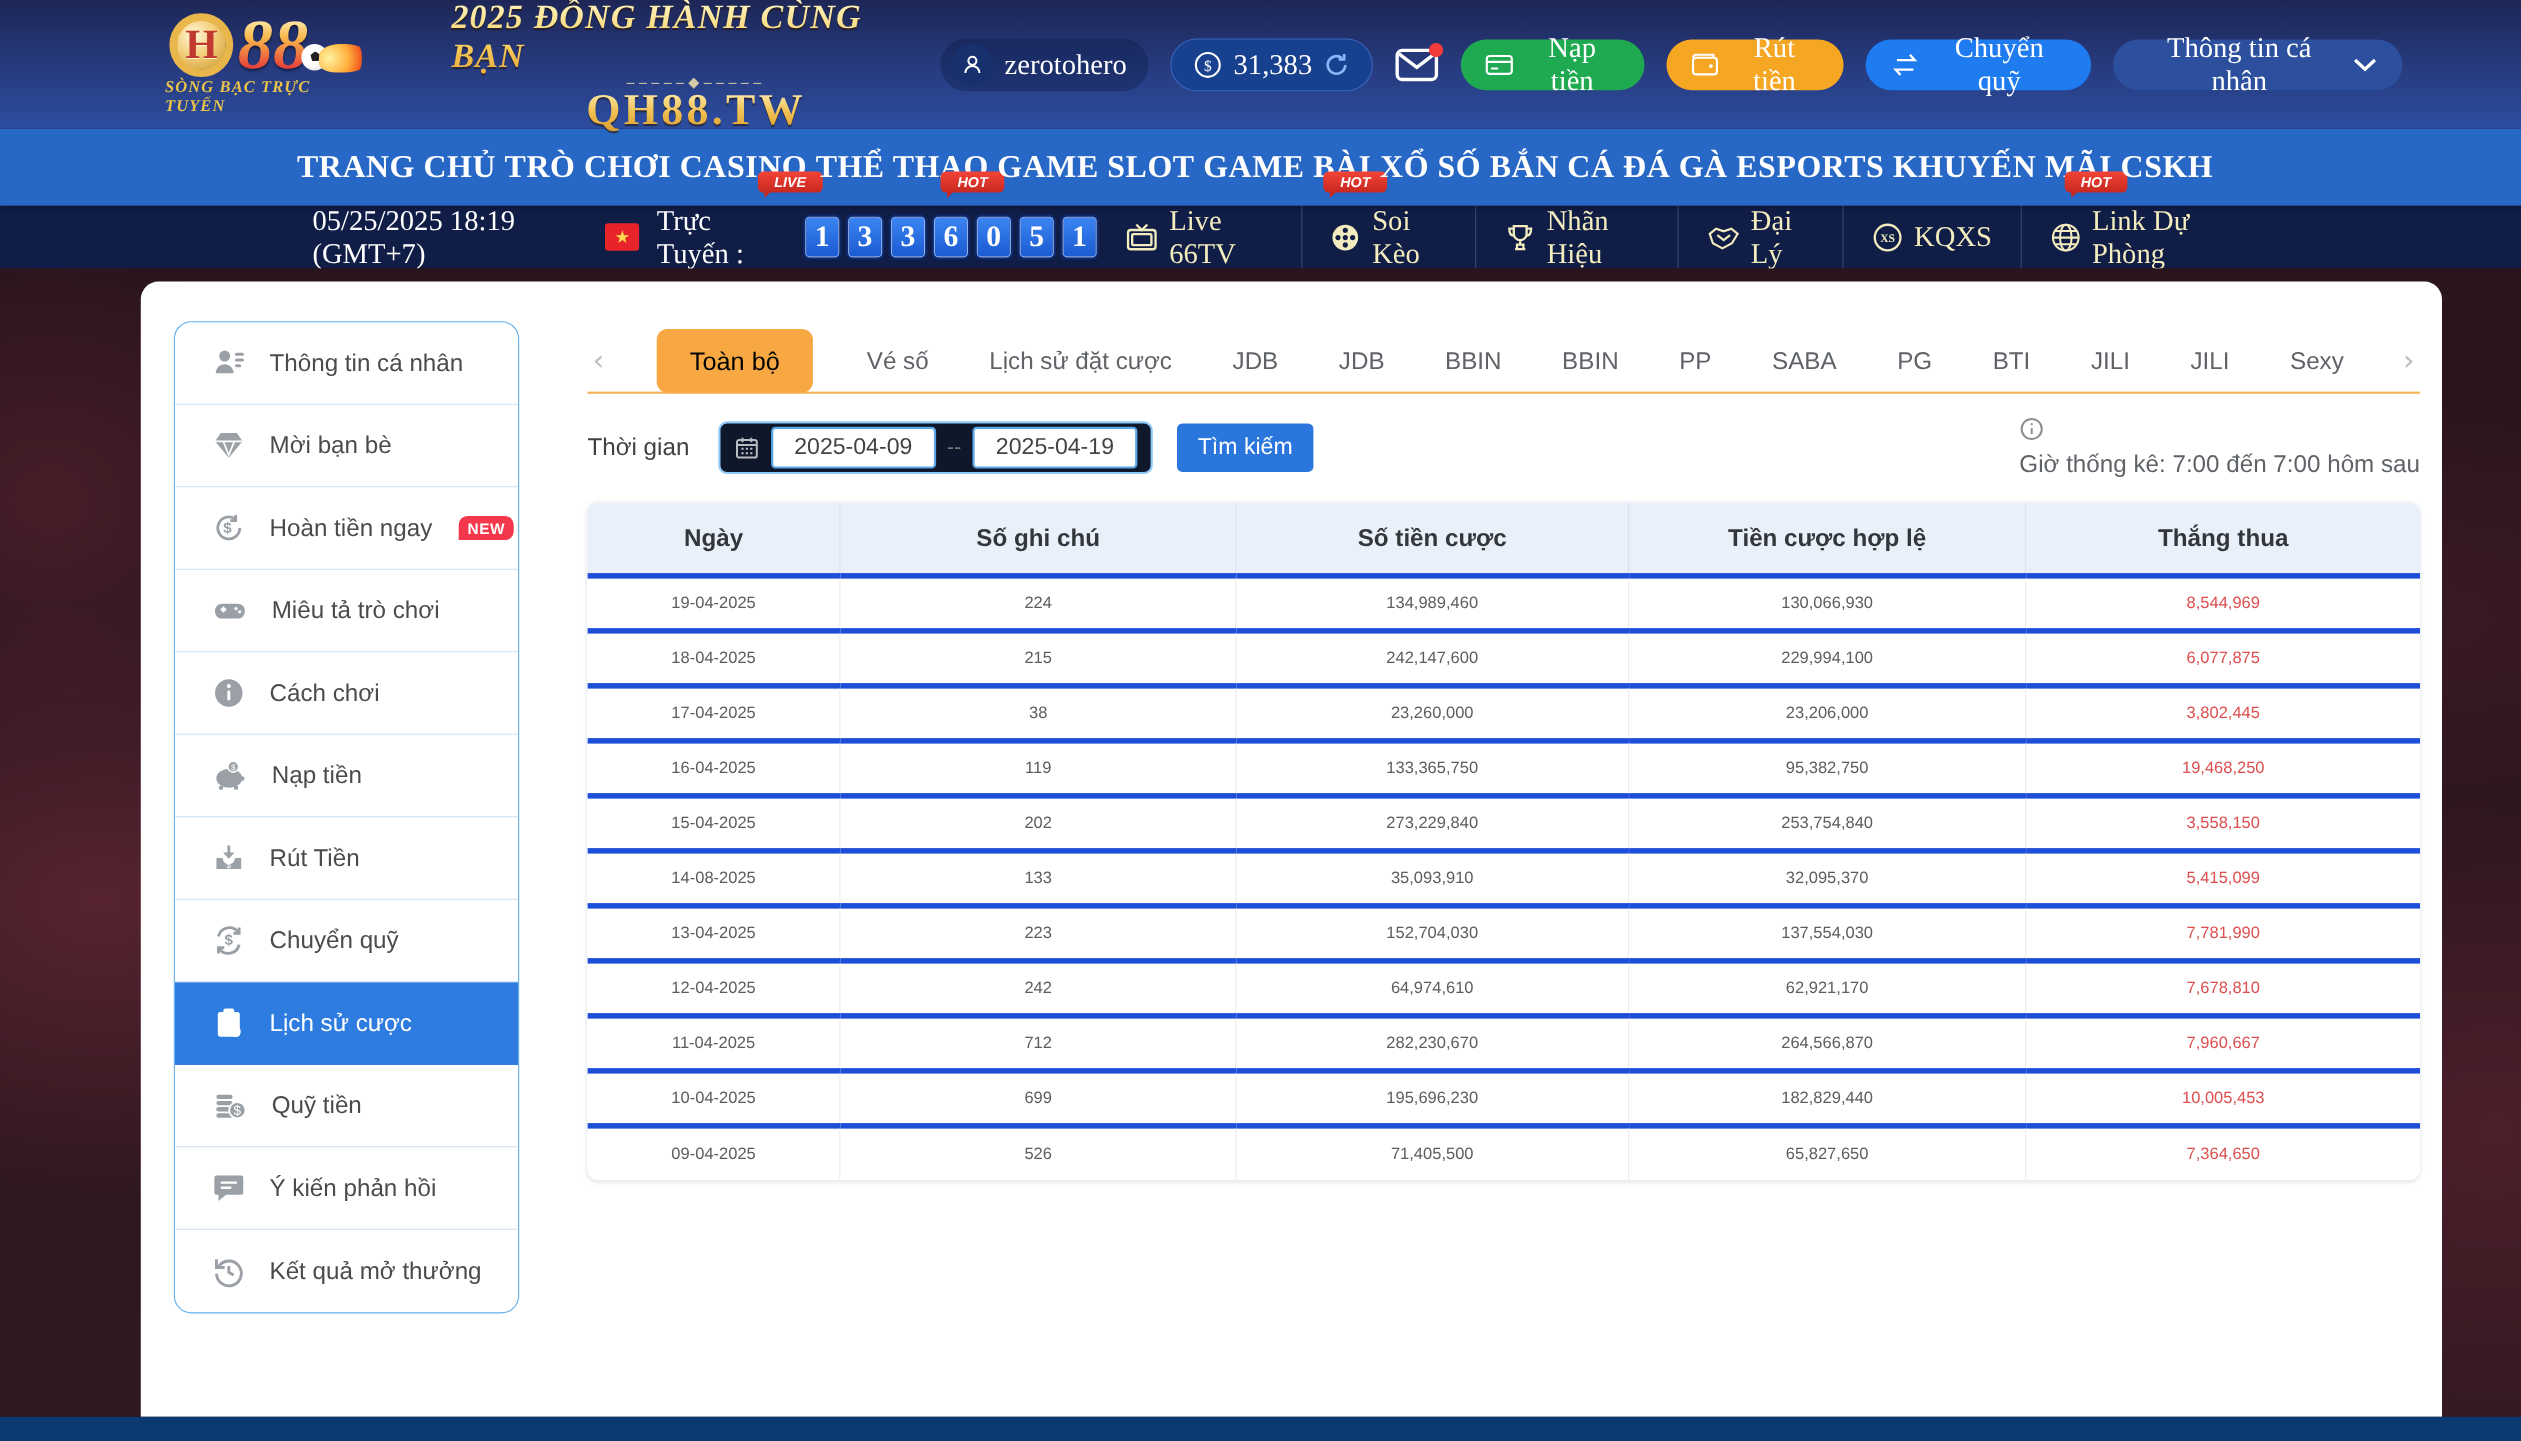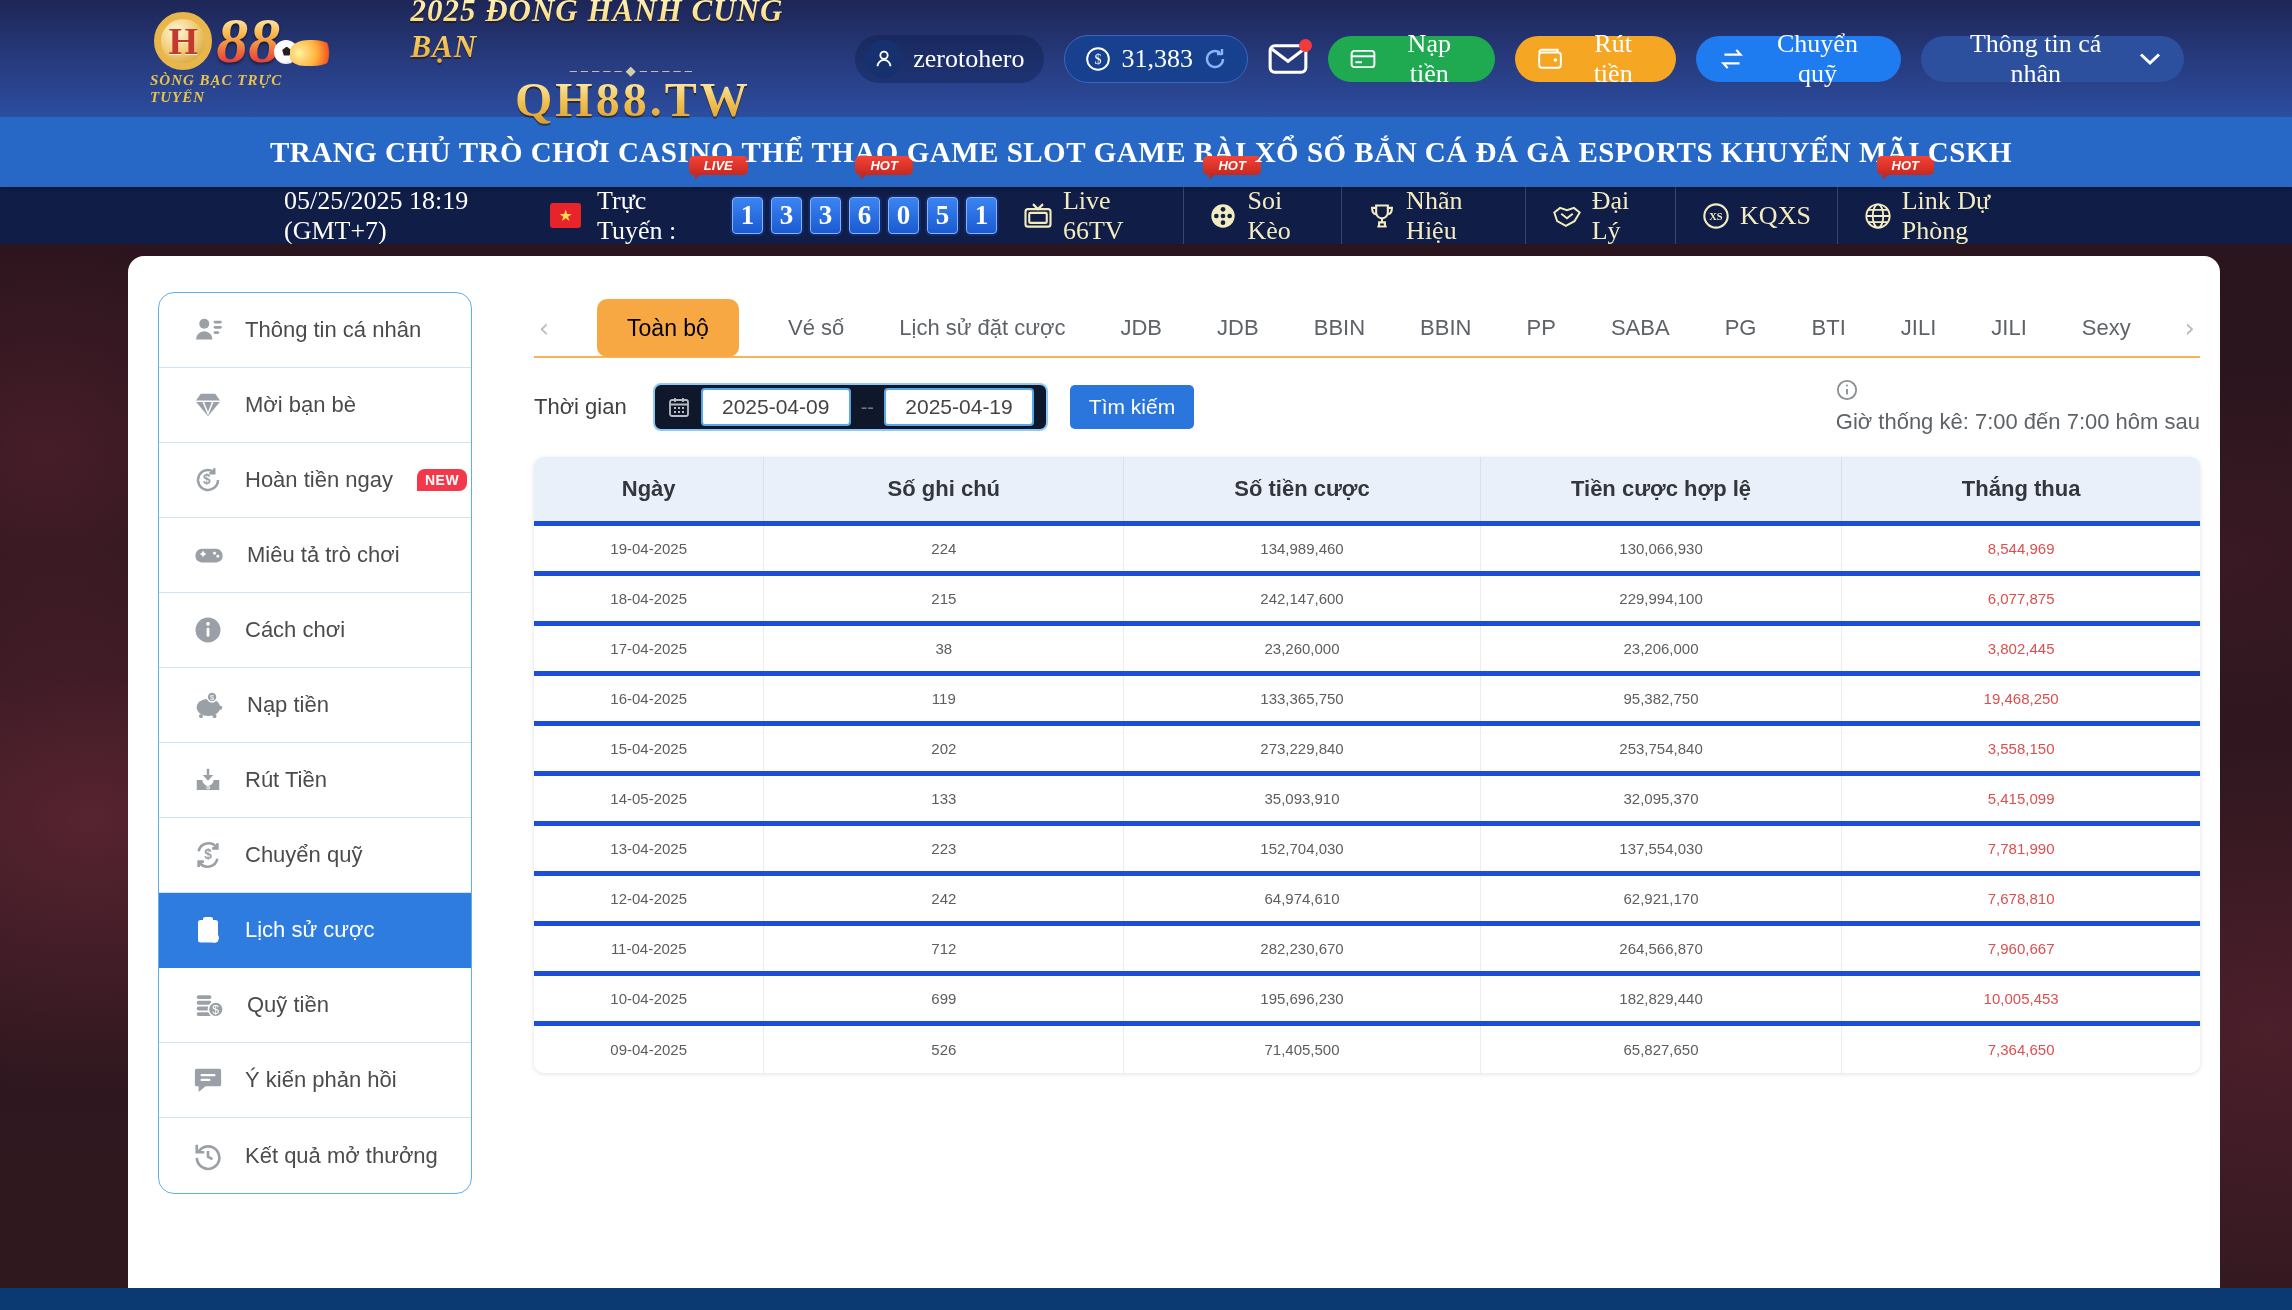--- a/index.html
+++ b/index.html
@@ -31,21 +31,21 @@
     background:radial-gradient(circle at 20% 50%, #fff3a0, #ffb13d 45%, #f4581f 75%, transparent 78%);
     filter:blur(.6px); }
   .logo-tagline { font-family:"Liberation Serif",serif; font-style:italic; font-weight:bold;
     font-size:15px; color:#e8c24a; letter-spacing:1px; margin-top:2px; }
   .slogan { display:flex; flex-direction:column; align-items:center; margin-left:70px; }
   .slogan-1 { font-family:"Liberation Serif",serif; font-weight:bold; font-style:italic; font-size:31px;
     background:linear-gradient(180deg,#fff8c8, #f6ce5e 60%, #e9a83a);
     -webkit-background-clip:text; background-clip:text; color:transparent;
     filter:drop-shadow(0 2px 0 rgba(40,20,0,.55)); letter-spacing:1px; }
   .slogan-orn { color:#f3e6ad; font-size:13px; letter-spacing:4px; opacity:.85; margin-top:-2px; }
-  .slogan-2 { font-family:"Liberation Serif",serif; font-weight:bold; font-size:48px; letter-spacing:3px;
+  .slogan-2 { font-family:"Liberation Serif",serif; font-weight:bold; font-size:40px; letter-spacing:3px;
     background:linear-gradient(180deg,#fff3bd, #f0c052 55%, #db9c2e);
     -webkit-background-clip:text; background-clip:text; color:transparent;
     filter:drop-shadow(0 2px 0 rgba(40,20,0,.55)); line-height:1; margin-top:-2px; }
   .header-right { margin-left:auto; margin-right:108px; display:flex; align-items:center; gap:20px; }
   .pill { display:flex; align-items:center; gap:10px; height:48px; border-radius:24px;
     font-family:"Liberation Serif",serif; font-size:26px; color:#fff; padding:0 20px; cursor:pointer; }
   .user-pill { background:rgba(10,25,70,.35); }
   .user-pill .avatar-badge { width:38px; height:38px; border-radius:50%; background:#17306e;
     display:flex; align-items:center; justify-content:center; margin-left:-10px; }
   .balance-pill { background:#17408f; border:1px solid #3a66c0; }
@@ -575,21 +575,21 @@
                 <td>19,468,250</td>
               </tr>
               <tr>
                 <td>15-04-2025</td>
                 <td>202</td>
                 <td>273,229,840</td>
                 <td>253,754,840</td>
                 <td>3,558,150</td>
               </tr>
               <tr>
-                <td>14-05-2025</td>
+                <td>14-08-2025</td>
                 <td>133</td>
                 <td>35,093,910</td>
                 <td>32,095,370</td>
                 <td>5,415,099</td>
               </tr>
               <tr>
                 <td>13-04-2025</td>
                 <td>223</td>
                 <td>152,704,030</td>
                 <td>137,554,030</td>

